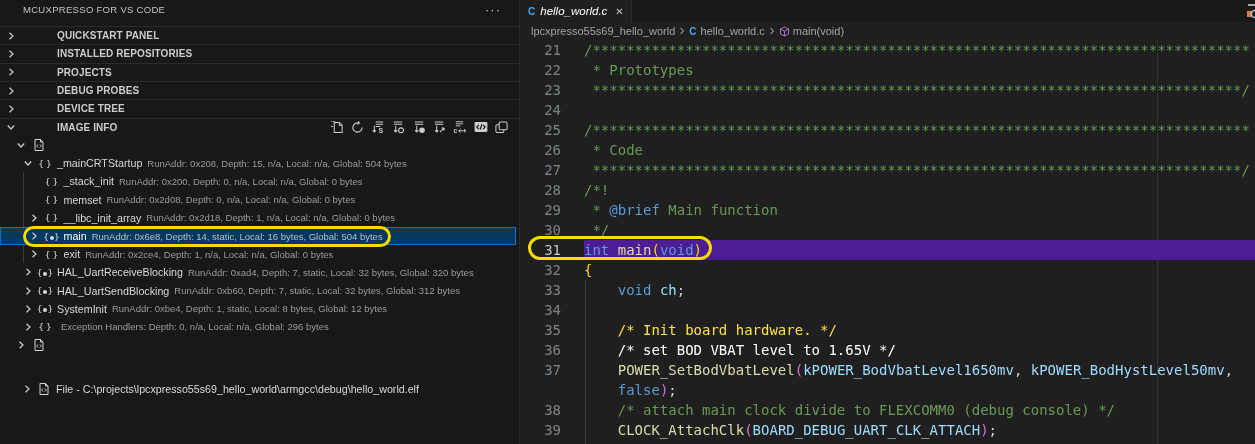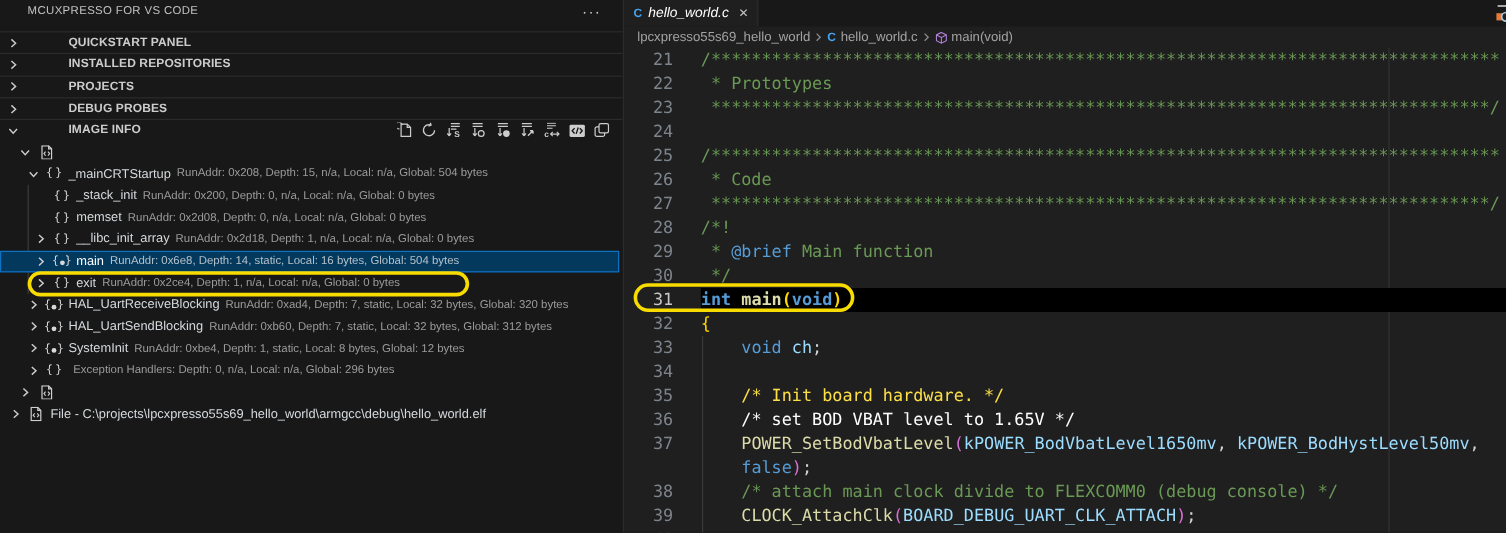--- a/index.html
+++ b/index.html
@@ -62,21 +62,21 @@
 
   .codearea { position:relative; flex:1; font-family:"DejaVu Sans Mono", monospace; font-size:14px;
               line-height:20px; overflow:hidden; }
   .ruler { position:absolute; left:637px; top:0; bottom:0; width:1px; background:#333333; }
   .indent-guide { position:absolute; left:64.5px; top:240px; bottom:0; width:1px; background:#3a3a3a; }
   .crow { height:20px; display:flex; white-space:pre; position:relative; }
   .crow .ln { width:41px; flex:none; text-align:right; color:#7d848c; }
   .crow .lnsp { width:23px; flex:none; }
   .crow .ctext { flex:1; }
   .crow.cur .ln { color:#c6c6c6; }
-  .crow.cur .ctext { background:#000000;font-weight:bold; }
+  .crow.cur .ctext { background:#4c1d95; }
 
   .oval { position:absolute; border:3px solid var(--oval); border-radius:12px; pointer-events:none;
           z-index:5; }
 </style>
 </head>
 <body>
 
 <div class="app">
   <div class="sidebar">
     <div class="sb-title">
@@ -112,20 +112,28 @@
           <span class="chev">
             <svg width="8" height="8" viewBox="0 0 8 8">
               <path d="M2.5 0.8 L6 4 L2.5 7.2" fill="none" stroke="#cccccc" stroke-width="1.2"></path>
             </svg>
           </span>
           <span class="lbl">DEBUG PROBES</span>
         </div>
         <div class="sb-section">
           <span class="chev">
             <svg width="8" height="8" viewBox="0 0 8 8">
+              <path d="M2.5 0.8 L6 4 L2.5 7.2" fill="none" stroke="#cccccc" stroke-width="1.2"></path>
+            </svg>
+          </span>
+          <span class="lbl">DEVICE TREE</span>
+        </div>
+        <div class="sb-section">
+          <span class="chev">
+            <svg width="8" height="8" viewBox="0 0 8 8">
               <path d="M0.8 2.5 L4 6 L7.2 2.5" fill="none" stroke="#cccccc" stroke-width="1.2"></path>
             </svg>
           </span>
           <span class="lbl">IMAGE INFO</span>
           <div class="sb-toolbar">
             <span class="tbi">
               <svg width="13" height="13" viewBox="0 0 14 14">
                 <path d="M3.5 1.5 H9 L12 4.5 V12.5 H3.5 Z" fill="none" stroke="#cccccc" stroke-width="1.1"></path>
                 <path d="M9 1.5 V4.5 H12" fill="none" stroke="#cccccc" stroke-width="1.1"></path>
                 <path d="M4.5 2.5 A3 3 0 1 0 2 5.8" fill="none" stroke="#cccccc" stroke-width="1.1"></path>
@@ -321,21 +329,21 @@
             </svg>
           </span>
           <span class="ticon">
             <svg width="10" height="12" viewBox="0 0 10 12">
               <path d="M1 0.5 H6.5 L9 3 V11.5 H1 Z" fill="none" stroke="#d0d0d0" stroke-width="1"></path>
               <path d="M6.5 0.5 V3 H9" fill="none" stroke="#d0d0d0" stroke-width="1"></path>
               <path d="M4 5.4 L2.6 7 L4 8.6 M6 5.4 L7.4 7 L6 8.6" fill="none" stroke="#d0d0d0" stroke-width="0.9"></path>
             </svg>
           </span>
         </div>
-        <div class="trow" style="padding-left: 7px;">
+        <div class="trow" style="padding-left: 21px; margin-top: 26px;">
           <span class="chev">
             <svg width="8" height="8" viewBox="0 0 8 8">
               <path d="M2.5 0.8 L6 4 L2.5 7.2" fill="none" stroke="#cccccc" stroke-width="1.2"></path>
             </svg>
           </span>
           <span class="ticon">
             <svg width="10" height="12" viewBox="0 0 10 12">
               <path d="M1 0.5 H6.5 L9 3 V11.5 H1 Z" fill="none" stroke="#d0d0d0" stroke-width="1"></path>
               <path d="M6.5 0.5 V3 H9" fill="none" stroke="#d0d0d0" stroke-width="1"></path>
               <path d="M4 5.4 L2.6 7 L4 8.6 M6 5.4 L7.4 7 L6 8.6" fill="none" stroke="#d0d0d0" stroke-width="0.9"></path>

